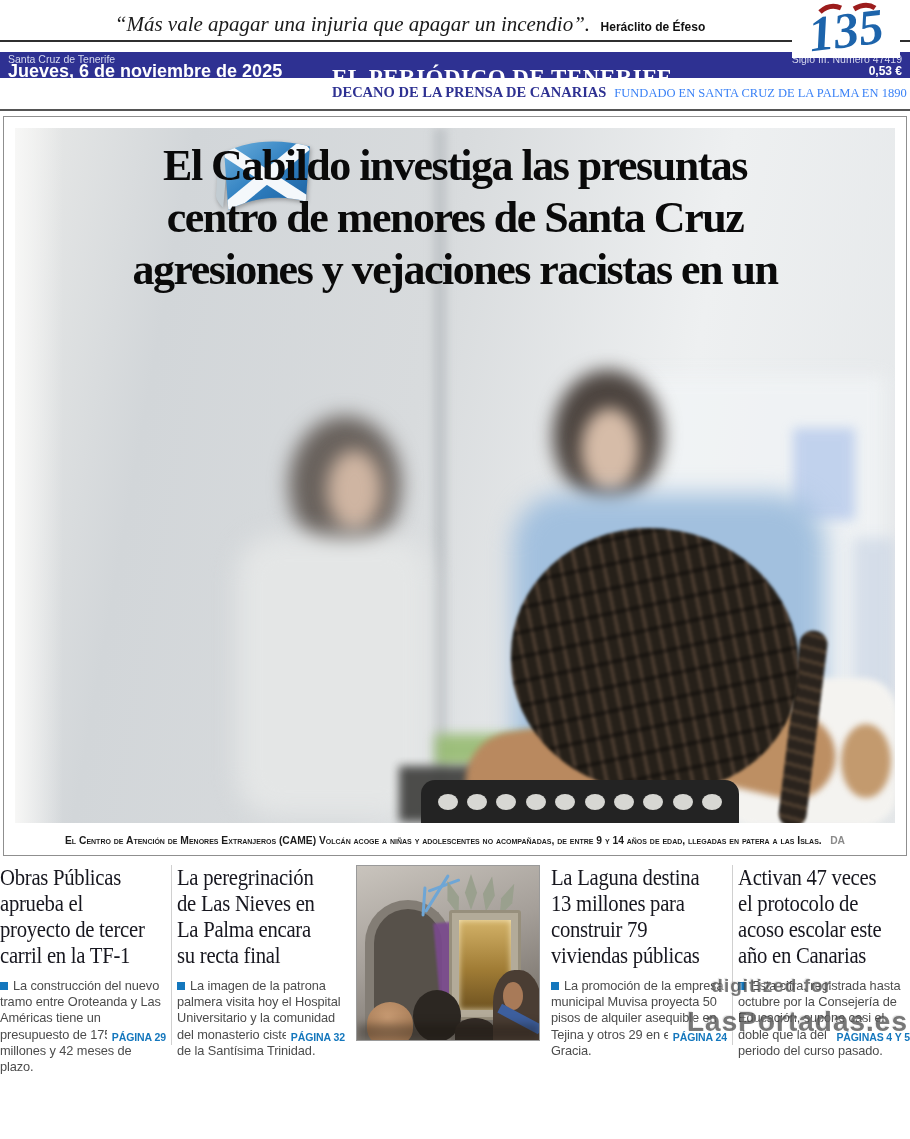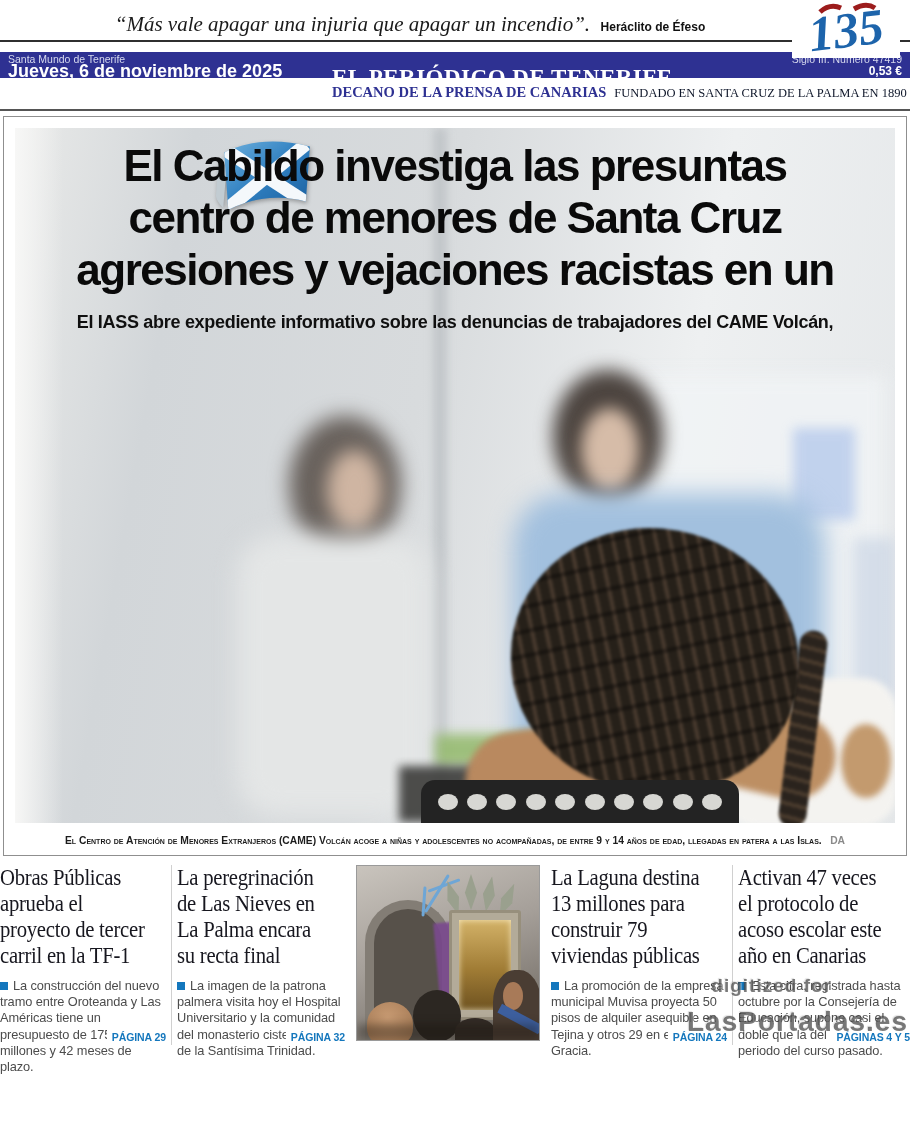--- a/index.html
+++ b/index.html
@@ -28,21 +28,21 @@
   .bar-left { position: absolute; left: 8px; top: 1px; line-height: 12px; }
   .bar-place { font-size: 10.5px; color: #d6d9ee; }
   .bar-date { font-size: 18px; font-weight: bold; }
   .bar-title { position: absolute; left: 332px; top: 12px; font-family: "Liberation Serif", serif; font-weight: bold; font-size: 23px; line-height: 27px; letter-spacing: .5px; }
   .bar-right { position: absolute; right: 8px; top: 1px; text-align: right; line-height: 12px; }
   .bar-issue { font-size: 10.5px; color: #d6d9ee; }
   .bar-price { font-size: 12px; font-weight: bold; }
   .flag-wrap { position: absolute; left: 214px; top: 136px; width: 102px; height: 76px; z-index: 4; filter: drop-shadow(1px 2px 2px rgba(0,0,0,.3)); }
   .decano-row { margin: 5px 0 0 332px; font-family: "Liberation Serif", serif; line-height: 17px; }
   .decano { color: #2e3192; font-weight: bold; font-size: 14.5px; }
-  .founded { color: #0f172a; font-size: 12.5px; margin-left: 4px; }
+  .founded { color: #3b82f6; font-size: 12.5px; margin-left: 4px; }
   .hr2 { margin-top: 7px; border-top: 2px solid #555; }
 
   
   .lead-box { margin: 5px 3px 0 3px; border: 1px solid #8f8f8f; padding: 11px 11px 5px 11px; }
   .photo { position: relative; height: 695px; overflow: hidden;
            background: linear-gradient(100deg, #e9eae9 0%, #d2d6d9 18%, #d8dbdd 45%, #eef0f1 72%, #e4e7e9 100%); }
   .photo .blur-shape { position: absolute; }
 
   .ph-window { left: 0; top: 0; width: 48px; height: 100%; background: linear-gradient(90deg, #f7f7f6, rgba(247,247,246,0)); }
   .ph-doorline { left: 418px; top: 0; width: 14px; height: 100%; background: #b9bec2; filter: blur(4px); opacity: .7; }
@@ -70,21 +70,21 @@
                background: repeating-linear-gradient(78deg, #262019 0 10px, #483a2e 10px 14px); }
   .girl-head::after { content: ""; position: absolute; inset: 0; border-radius: inherit;
                background: repeating-linear-gradient(-12deg, rgba(0,0,0,0) 0 20px, rgba(0,0,0,.38) 20px 24px); }
   .girl-braid { left: 774px; top: 502px; width: 28px; height: 198px; border-radius: 14px; filter: blur(1.5px); transform: rotate(7deg);
                background: repeating-linear-gradient(8deg, #2a231d 0 9px, #4a3b2d 9px 13px); }
   .chair { left: 406px; top: 652px; width: 318px; height: 43px; background: #232323; border-radius: 14px 14px 0 0;
            display: flex; align-items: center; justify-content: space-around; padding: 0 12px; }
   .chair i { display: block; width: 20px; height: 16px; background: #d7d7d3; border-radius: 50%; }
 
   .headline-overlay { position: absolute; top: 12px; left: 0; right: 0; text-align: center; z-index: 6; }
-  .lead-hl div { font-size: 44px; font-weight: bold; letter-spacing: -1.5px; line-height: 52px; color: #0a0a0a; white-space: nowrap; }
+  .lead-hl div { font-size: 44px; font-weight: bold; letter-spacing: -1.5px; line-height: 52px; color: #0a0a0a; white-space: nowrap; font-family: Liberation Serif, serif; }
   .lead-sub { margin-top: 13px; }
   .lead-sub div { font-size: 18px; font-weight: bold; letter-spacing: -0.3px; line-height: 27px; color: #101010; white-space: nowrap; }
   .sub-page { font-size: 10.5px; font-weight: bold; margin-left: 5px; }
 
   .caption-row { padding: 7px 2px 2px 2px; text-align: center; white-space: nowrap; overflow: hidden; }
   .caption-text { font-size: 10.3px; font-weight: bold; font-variant: small-caps; color: #1c1c1c; }
   .caption-credit { font-size: 10.3px; font-weight: bold; color: #8a8a8a; margin-left: 4px; }
 
   
   .briefs { position: relative; display: grid; grid-template-columns: 166px 168px 184px 176px 172px; column-gap: 11px; margin-top: 9px; height: 176px; }
@@ -146,21 +146,21 @@
         </g>
         <path d="M28 12 q10 -9 21 -4" stroke="#9c1c1c" stroke-width="5" fill="none"></path>
         <path d="M62 9 q12 -7 21 -1" stroke="#9c1c1c" stroke-width="5" fill="none"></path>
       </svg>
     </div>
   </div>
 
 
   <div class="bluebar">
     <div class="bar-left">
-      <div class="bar-place">Santa Mundo de Tenerife</div>
+      <div class="bar-place">Santa Cruz de Tenerife</div>
       <div class="bar-date">Jueves, 6 de noviembre de 2025</div>
     </div>
     <div class="bar-title">EL PERIÓDICO DE TENERIFE</div>
     <div class="bar-right">
       <div class="bar-issue">Siglo III. Número 47419</div>
       <div class="bar-price">0,53 €</div>
     </div>
   </div>
   <div class="flag-wrap">
     <svg viewBox="0 0 100 74" width="102" height="76">
@@ -224,21 +224,20 @@
           <i></i>
       </div>
 
       <div class="headline-overlay">
         <div class="lead-hl">
           <div>El Cabildo investiga las presuntas</div>
           <div>centro de menores de Santa Cruz</div>
           <div>agresiones y vejaciones racistas en un</div>
         </div>
         <div class="lead-sub">
-          <div>El IASS abre expediente informativo sobre las denuncias de trabajadores del CAME Volcán,</div>
         </div>
       </div>
     </div>
     <div class="caption-row">
       <span class="caption-text">El Centro de Atención de Menores Extranjeros (CAME) Volcán acoge a niñas y adolescentes no acompañadas, de entre 9 y 14 años de edad, llegadas en patera a las Islas.</span>
       <span class="caption-credit">DA</span>
     </div>
   </section>
 
   <section class="briefs">

